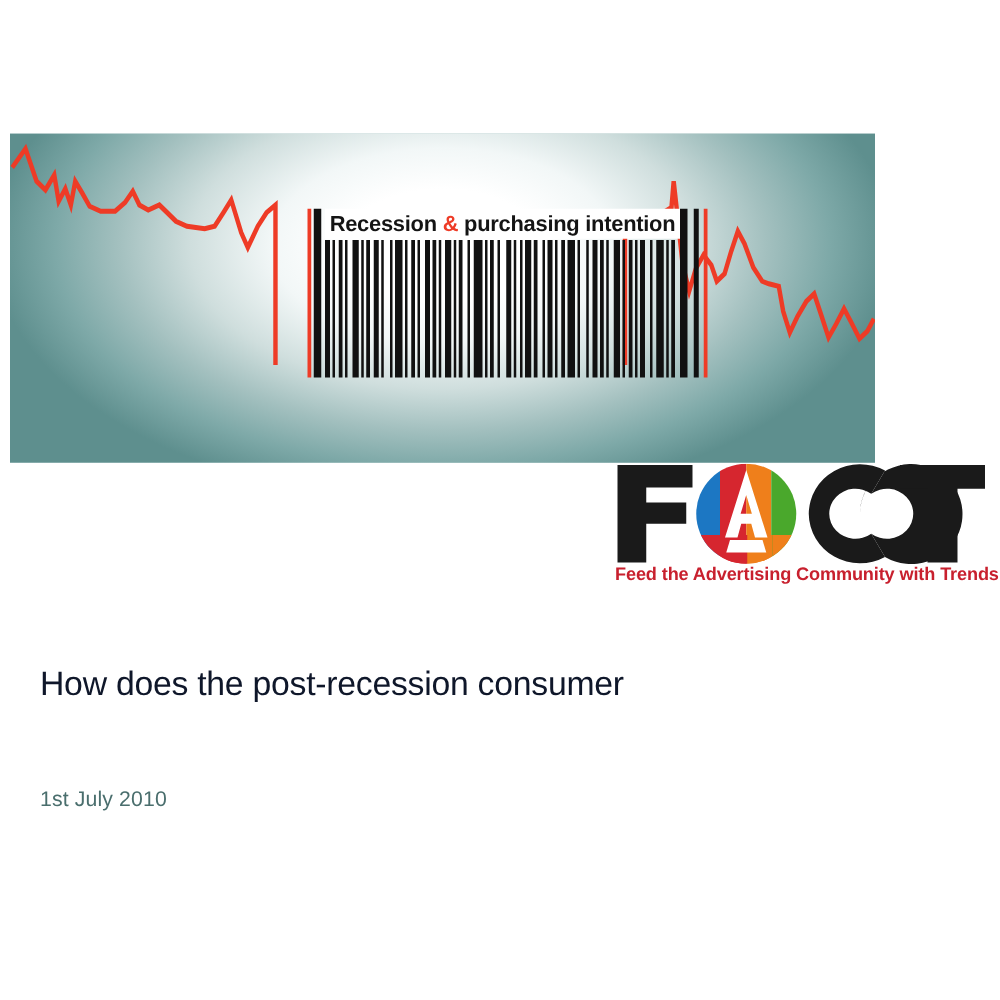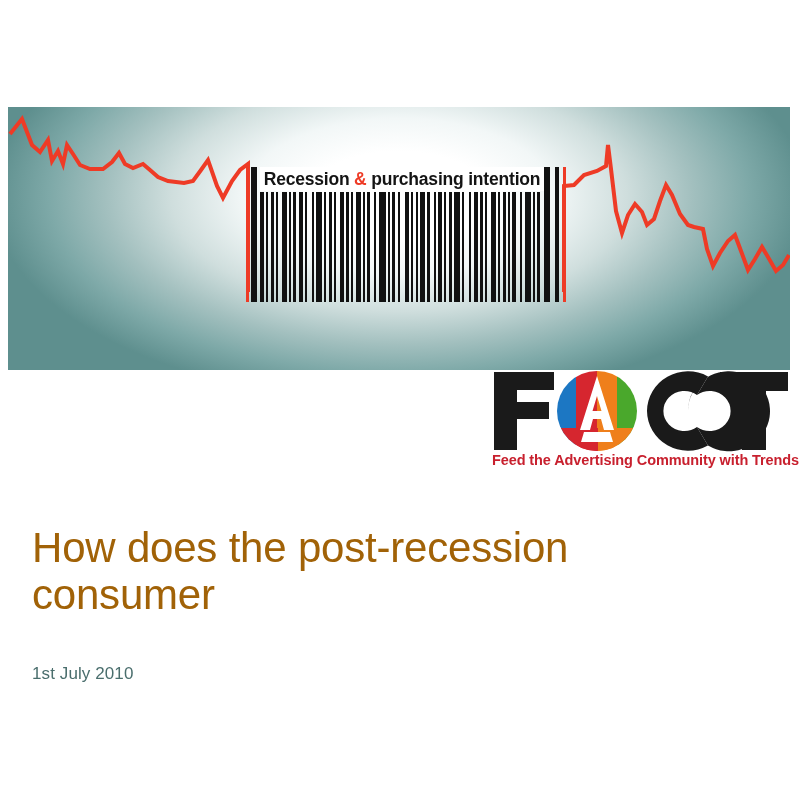--- a/index.html
+++ b/index.html
@@ -14,21 +14,21 @@
     overflow: hidden;
     font-family: "Liberation Sans", sans-serif;
     -webkit-font-smoothing: antialiased;
   }
 
   
   .hero {
     position: absolute;
     left: 8px;
     top: 107px;
-    width: 782px;
+    width: 692px;
     height: 263px;
     overflow: hidden;
     background:
       radial-gradient(ellipse 52% 78% at 50% 34%,
          #ffffff 0%,
          #ffffff 22%,
          #f2f7f7 38%,
          #cfdedd 56%,
          #a3c0bf 72%,
          #7ea9a8 86%,
@@ -131,37 +131,36 @@
     white-space: nowrap;
   }
 
   
   .title {
     position: absolute;
     left: 32px;
     top: 524px;
     width: 730px;
     font-family: "Liberation Sans", sans-serif;
-    font-size: 42px;
+    font-size: 27px;
     line-height: 47px;
     font-weight: 400;
-    color: #a16207;
+    color: #0f172a;
     letter-spacing: -0.2px;
   }
   .title .line { display: block; }
   .date {
     position: absolute;
     left: 32px;
     top: 630px;
     font-family: "Liberation Sans", sans-serif;
     font-size: 17px;
     font-weight: 400;
     color: #4a6e6d;
     letter-spacing: 0.1px;
-    margin-top: 34px;
   }
 </style>
 </head>
 <body>
 
 <div class="hero">
 
   <svg class="hero-svg" viewBox="0 0 782 263" preserveAspectRatio="none">
 
     <polyline fill="none" stroke="#ee3b26" stroke-width="4" stroke-linejoin="miter" stroke-linecap="butt" points="2,27 14,12 24,38 32,45 40,33 44,54 50,44 55,57 59,38 65,47 72,58 82,62 95,62 104,55 111,46 117,57 125,61 135,57 142,63 150,70 160,74 176,76 185,74 193,63 200,53 209,79 215,91 224,74 232,63 240,57 240,185"></polyline>

